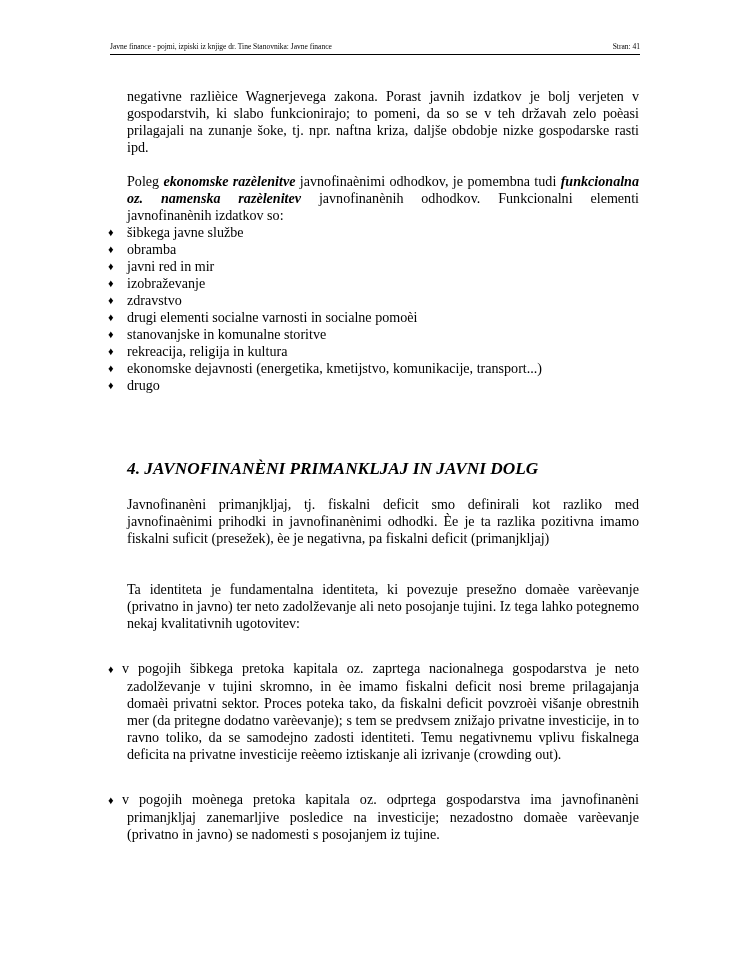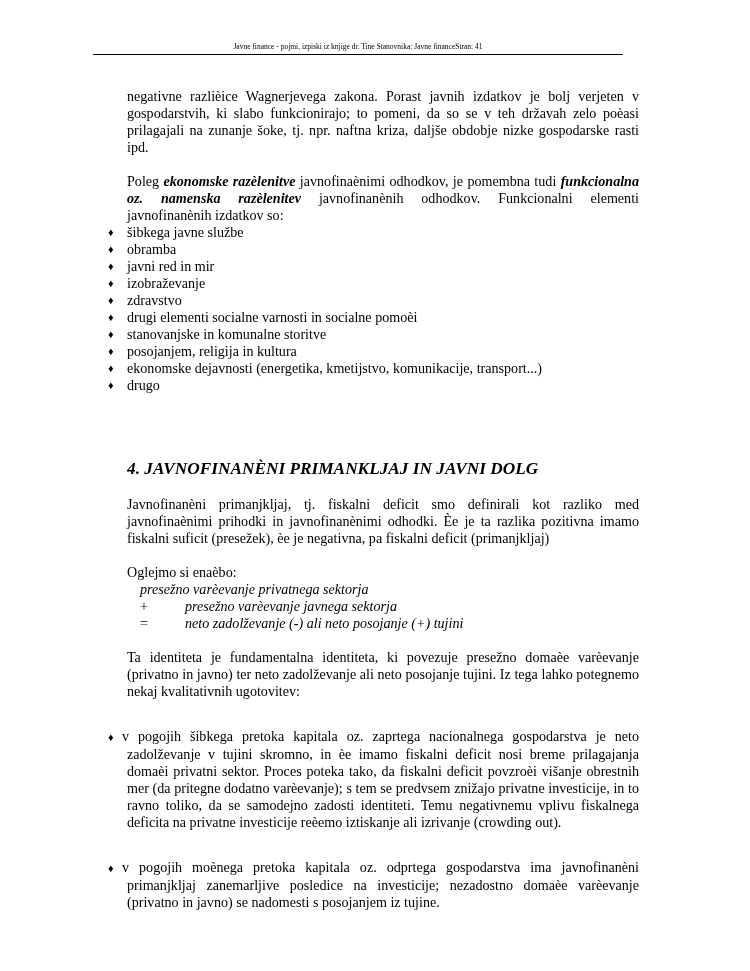--- a/index.html
+++ b/index.html
@@ -1,22 +1,22 @@
 <!DOCTYPE html>
 <html><head>
 <meta charset="utf-8">
 <style>
   html, body { margin: 0; padding: 0; background: #ffffff; }
   body {
     width: 750px; height: 971px; position: relative; overflow: hidden;
     font-family: "Liberation Serif", serif; color: #000;
   }
   .header {
-    position: absolute; left: 93px; top: 42px; width: 530px;
-    font-size: 7.5px; display: flex; justify-content: center;
+    position: absolute; left: 110px; top: 42px; width: 530px;
+    font-size: 7.5px; display: flex; justify-content: space-between;
     padding-bottom: 3px; border-bottom: 1px solid #000;
   }
   .content {
     position: absolute; left: 127px; top: 88px; width: 512px;
     font-size: 14.1px; line-height: 17px;
   }
   p { margin: 0; text-align: justify; text-align-last: left; }
   .gap { height: 17px; }
   ul.bullets { list-style: none; margin: 0 0 0 -19px; padding: 0; }
   ul.bullets li { position: relative; padding-left: 19px; }
@@ -51,45 +51,33 @@
   </p>
 
   <ul class="bullets">
     <li><span class="diamond">♦</span><span>šibkega javne službe</span></li>
     <li><span class="diamond">♦</span><span>obramba</span></li>
     <li><span class="diamond">♦</span><span>javni red in mir</span></li>
     <li><span class="diamond">♦</span><span>izobraževanje</span></li>
     <li><span class="diamond">♦</span><span>zdravstvo</span></li>
     <li><span class="diamond">♦</span><span>drugi elementi socialne varnosti in socialne pomoèi</span></li>
     <li><span class="diamond">♦</span><span>stanovanjske in komunalne storitve</span></li>
-    <li><span class="diamond">♦</span><span>posojanjem, religija in kultura</span></li>
+    <li><span class="diamond">♦</span><span>rekreacija, religija in kultura</span></li>
     <li><span class="diamond">♦</span><span>ekonomske dejavnosti (energetika, kmetijstvo, komunikacije, transport...)</span></li>
     <li><span class="diamond">♦</span><span>drugo</span></li>
   </ul>
 
   <div style="height:64px"></div>
 
   <h2 class="heading">4. JAVNOFINANÈNI PRIMANKLJAJ IN JAVNI DOLG</h2>
   <div style="height:16px"></div>
 
   <p>Javnofinanèni primanjkljaj, tj. fiskalni deficit smo definirali kot razliko med javnofinaènimi prihodki in javnofinanènimi odhodki. Èe je ta razlika pozitivna imamo fiskalni suficit (presežek), èe je negativna, pa fiskalni deficit (primanjkljaj)</p>
   <div class="gap"></div>
 
-  <div>
-    <p>Oglejmo si enaèbo:</p>
-    <div class="eq eq-first">presežno varèevanje privatnega sektorja</div>
-    <div class="eq eq-row">
-      <span class="op">+</span>
-      <span>presežno varèevanje javnega sektorja</span>
-    </div>
-    <div class="eq eq-row">
-      <span class="op">=</span>
-      <span>neto zadolževanje (-) ali neto posojanje (+) tujini</span>
-    </div>
-  </div>
   <div class="gap"></div>
 
   <p>Ta identiteta je fundamentalna identiteta, ki povezuje presežno domaèe varèevanje (privatno in javno) ter neto zadolževanje ali neto posojanje tujini. Iz tega lahko potegnemo nekaj kvalitativnih ugotovitev:</p>
 
   <div class="hang" style="padding-left:0;">
     <p class="hanging" style="margin-left:-19px; padding-left:38px; text-indent:-19px;"><span style="display:inline-block; width:14px; text-indent:0; font-size:11px;">♦</span><span>v pogojih šibkega pretoka kapitala oz. zaprtega nacionalnega gospodarstva je neto zadolževanje v tujini skromno, in èe imamo fiskalni deficit nosi breme prilagajanja domaèi privatni sektor. Proces poteka tako, da fiskalni deficit povzroèi višanje obrestnih mer (da pritegne dodatno varèevanje); s tem se predvsem znižajo privatne investicije, in to ravno toliko, da se samodejno zadosti identiteti. Temu negativnemu vplivu fiskalnega deficita na privatne investicije reèemo iztiskanje ali izrivanje (crowding out).</span></p>
   </div>
   <div class="hang" style="padding-left:0;">
     <p class="hanging" style="margin-left:-19px; padding-left:38px; text-indent:-19px;"><span style="display:inline-block; width:14px; text-indent:0; font-size:11px;">♦</span><span>v pogojih moènega pretoka kapitala oz. odprtega gospodarstva ima javnofinanèni primanjkljaj zanemarljive posledice na investicije; nezadostno domaèe varèevanje (privatno in javno) se nadomesti s posojanjem iz tujine.</span></p>
   </div>

